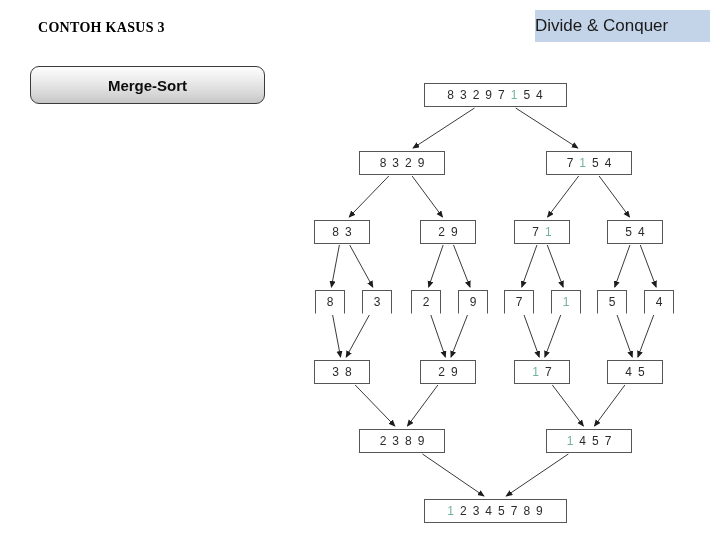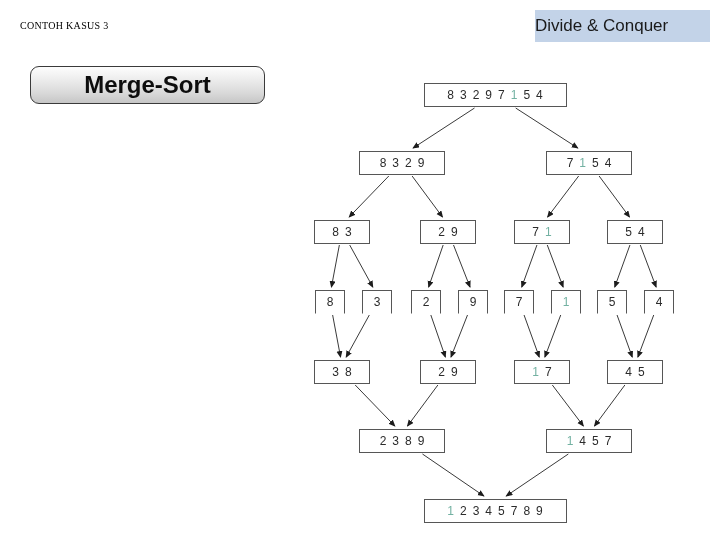--- a/index.html
+++ b/index.html
@@ -18,43 +18,43 @@
     position: absolute;
     left: 0; top: 0;
     width: 720px;
     height: 540px;
     background: #ffffff;
   }
 
   
   #case-heading {
     position: absolute;
-    left: 20px;
+    left: 38px;
     top: 20px;
     font-family: "Liberation Serif", serif;
-    font-weight: normal;
-    font-size: 10px;
+    font-weight: bold;
+    font-size: 14px;
     letter-spacing: 0.3px;
     color: #000000;
     white-space: nowrap;
   }
   #merge-sort-button {
     position: absolute;
     left: 30px;
     top: 66px;
     width: 235px;
     height: 38px;
     box-sizing: border-box;
     border: 1px solid #3a3a3a;
     border-radius: 9px;
     background: linear-gradient(to bottom, #fdfdfd 0%, #f0f0f0 28%, #d9d9d9 72%, #c6c6c6 100%);
     display: flex;
     align-items: center;
     justify-content: center;
-    font-size: 24px;
+    font-size: 15px;
     font-weight: bold;
     color: #0d0d0d;
     cursor: pointer;
   }
 
   
   #title-band {
     position: absolute;
     left: 535px;
     top: 10px;

